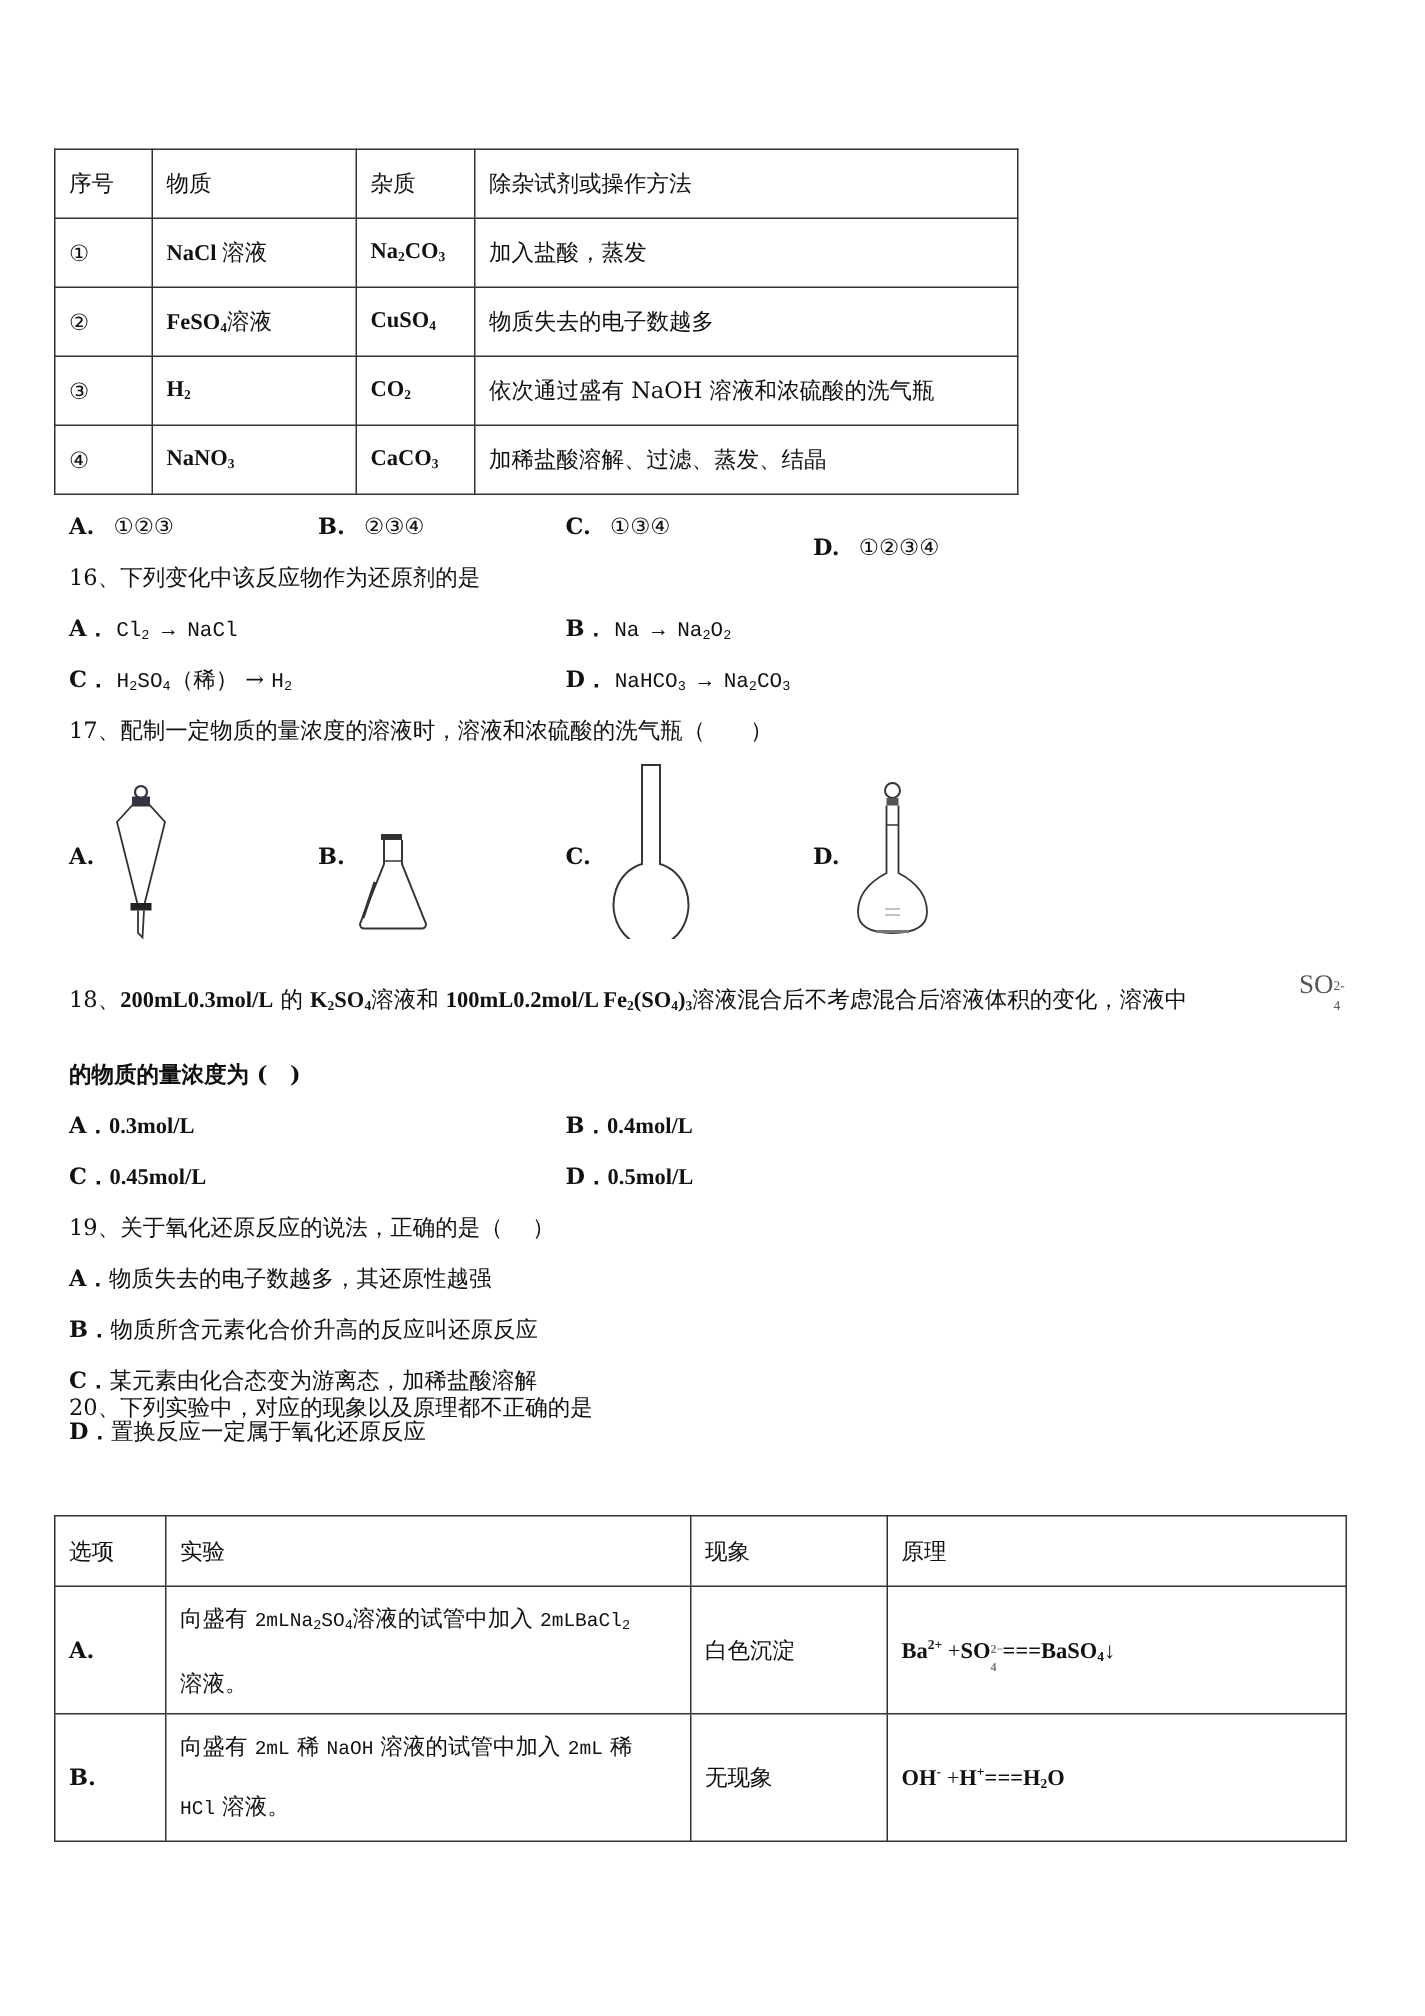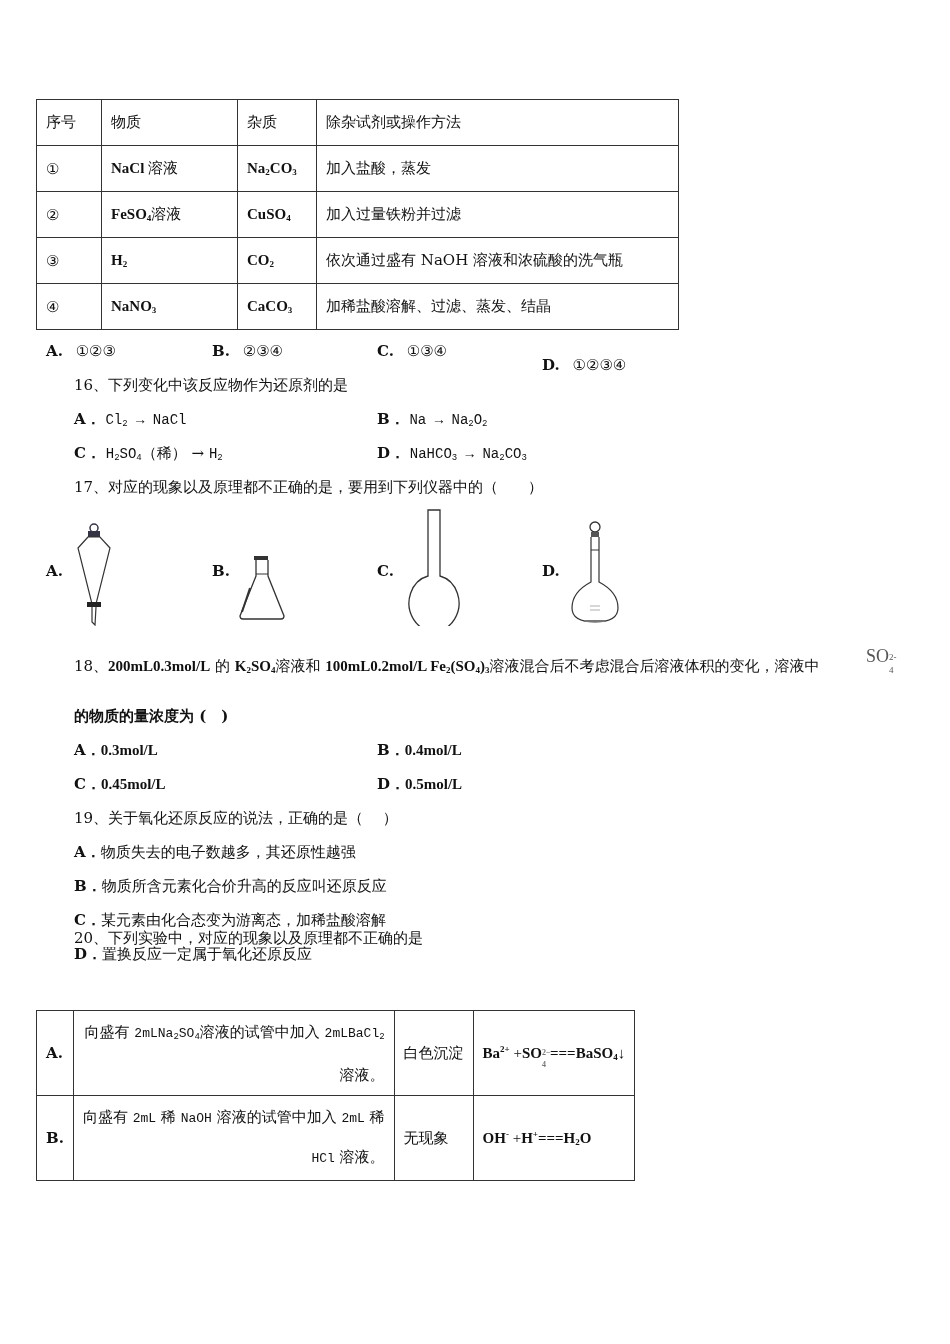--- a/index.html
+++ b/index.html
@@ -10,23 +10,23 @@
   .lat { font-family: "Liberation Serif", serif; font-weight: bold; }
   .mono { font-family: "Liberation Mono", monospace; }
   sub { font-size: 9px; vertical-align: -2px; }
   sup { font-size: 9px; vertical-align: 6px; }
 
   table.t1 { position: absolute; left: 36px; top: 99px; border-collapse: collapse; }
   table.t1 td { border: 1.5px solid #333; height: 45px; padding: 0 9px; font-size: 15px; vertical-align: middle; }
 
   table.t2 { position: absolute; left: 36px; top: 1010px; border-collapse: collapse; }
   table.t2 td { border: 1.5px solid #333; padding: 0 9px; font-size: 15px; vertical-align: middle; }
-  .cell-multi { line-height: 38px; text-align: right; }
-
-  .line { position: absolute; left: 46px; white-space: nowrap; margin-left: 28px; }
+  .cell-multi { line-height: 38px; }
+
+  .line { position: absolute; left: 46px; white-space: nowrap; }
   .col2 { position: absolute; left: 377px; white-space: nowrap; }
 </style>
 </head>
 <body>
 
 <table class="t1">
   <tbody>
       <tr>
     <td style="width:46px">序号</td>
     <td style="width:117px">物质</td>
@@ -36,21 +36,21 @@
   <tr>
     <td>①</td>
     <td class="lat">NaCl <span style="font-weight:normal;font-family:'DejaVu Serif',serif">溶液</span></td>
     <td class="lat">Na<sub>2</sub>CO<sub>3</sub></td>
     <td>加入盐酸，蒸发</td>
   </tr>
   <tr>
     <td>②</td>
     <td class="lat">FeSO<sub>4</sub><span style="font-weight:normal;font-family:'DejaVu Serif',serif">溶液</span></td>
     <td class="lat">CuSO<sub>4</sub></td>
-    <td>加入过量铁粉并过滤</td>
+    <td>物质失去的电子数越多</td>
   </tr>
   <tr>
     <td>③</td>
     <td class="lat">H<sub>2</sub></td>
     <td class="lat">CO<sub>2</sub></td>
     <td>依次通过盛有 NaOH 溶液和浓硫酸的洗气瓶</td>
   </tr>
   <tr>
     <td>④</td>
     <td class="lat">NaNO<sub>3</sub></td>
@@ -91,21 +91,21 @@
 <div class="line" style="top:444px">
   <span class="b">C．</span>
   <span class="mono" style="font-size:14px">H<sub>2</sub>SO<sub>4</sub></span>（稀） → <span class="mono" style="font-size:14px">H<sub>2</sub></span>
 </div>
 <div class="col2" style="top:444px">
   <span class="b">D．</span>
   <span class="mono" style="font-size:14px">NaHCO<sub>3</sub> → Na<sub>2</sub>CO<sub>3</sub></span>
 </div>
 
 <div class="line" style="top:478px">
-  <span>17、</span><span>对应的现象以及原理都不正确的是，要用到下列仪器中的（　　）</span>
+  <span>17、</span><span>配制一定物质的量浓度的溶液时，溶液和浓硫酸的洗气瓶（　　）</span>
 </div>
 
 <div class="abs b" style="top:562px;left:46px">A.</div>
 <svg class="abs" style="left:70px;top:522px" width="48" height="104">
   <rect x="20" y="2" width="8" height="8" rx="4" fill="none" stroke="#334" stroke-width="1.5"></rect>
   <rect x="18" y="9" width="12" height="6" fill="#334"></rect>
   <path d="M18 15 L8 26 L22 82 L26 82 L40 26 L30 15 Z" fill="none" stroke="#333" stroke-width="1.2"></path>
   <rect x="17" y="80" width="14" height="5" fill="#222"></rect>
   <path d="M22 85 L22 100 L25 103 L26 85" fill="none" stroke="#333" stroke-width="1.2"></path>
 </svg>
@@ -169,20 +169,26 @@
 <div class="line" style="top:945px">
   <span class="b">D．</span><span>置换反应一定属于氧化还原反应</span>
 </div>
 
 <div class="line" style="top:929px">
   <span>20、</span><span>下列实验中，对应的现象以及原理都不正确的是</span>
 </div>
 
 <table class="t2">
   <tbody>
+      <tr style="height:47px">
+    <td style="width:55px">选项</td>
+    <td style="width:331px">实验</td>
+    <td style="width:112px">现象</td>
+    <td style="width:287px">原理</td>
+  </tr>
   <tr style="height:85px">
     <td class="b">A.</td>
     <td class="cell-multi">向盛有 <span class="mono" style="font-size:13px">2mLNa<sub>2</sub>SO<sub>4</sub></span>溶液的试管中加入 <span class="mono" style="font-size:13px">2mLBaCl<sub>2</sub></span><br>溶液。</td>
     <td>白色沉淀</td>
     <td class="lat">Ba<sup>2+</sup> <span style="font-weight:normal">+</span>SO<span style="display:inline-block;position:relative;width:8px"><span style="position:absolute;top:-10px;font-size:8px;color:#777">2−</span><span style="position:absolute;top:2px;font-size:8px;color:#777">4</span></span>===BaSO<sub>4</sub>↓</td>
   </tr>
   <tr style="height:85px">
     <td class="b">B.</td>
     <td class="cell-multi">向盛有 <span class="mono" style="font-size:13px">2mL</span> 稀 <span class="mono" style="font-size:13px">NaOH</span> 溶液的试管中加入 <span class="mono" style="font-size:13px">2mL</span> 稀<br><span class="mono" style="font-size:13px">HCl</span> 溶液。</td>
     <td>无现象</td>

